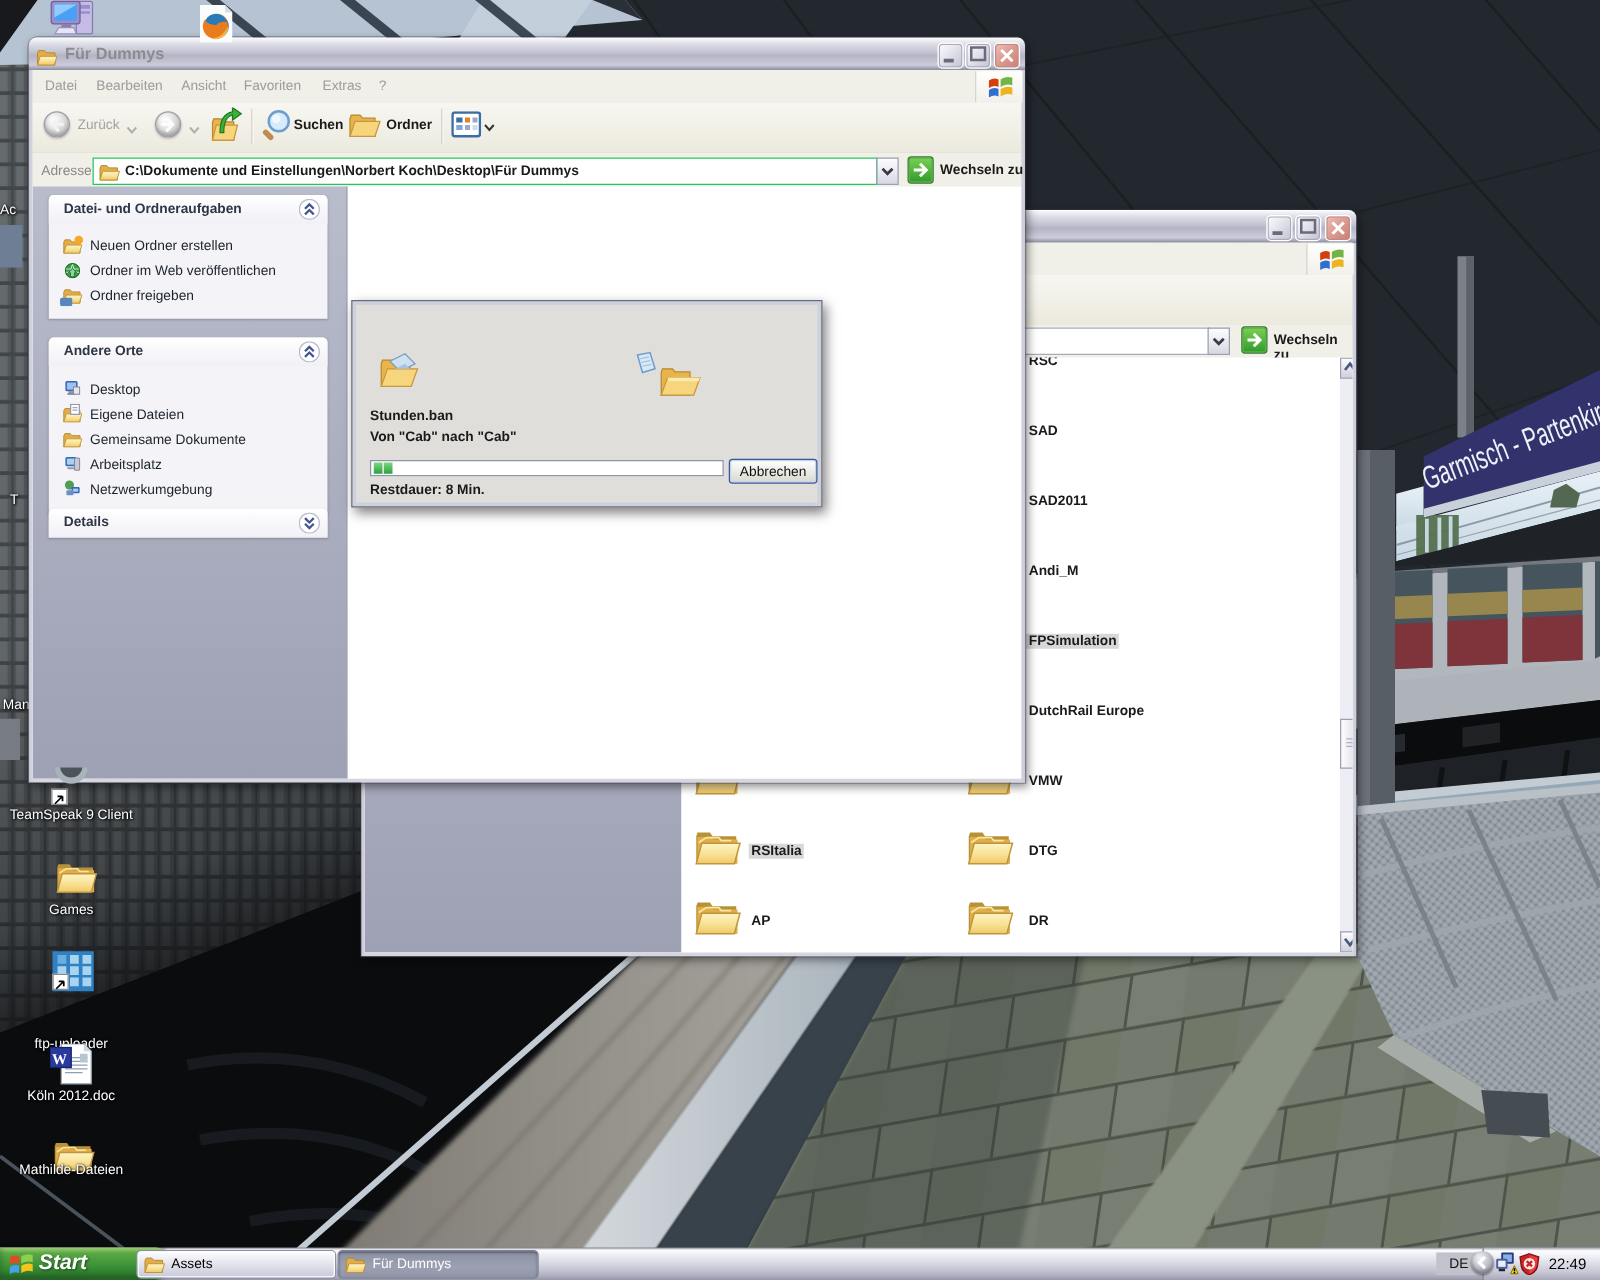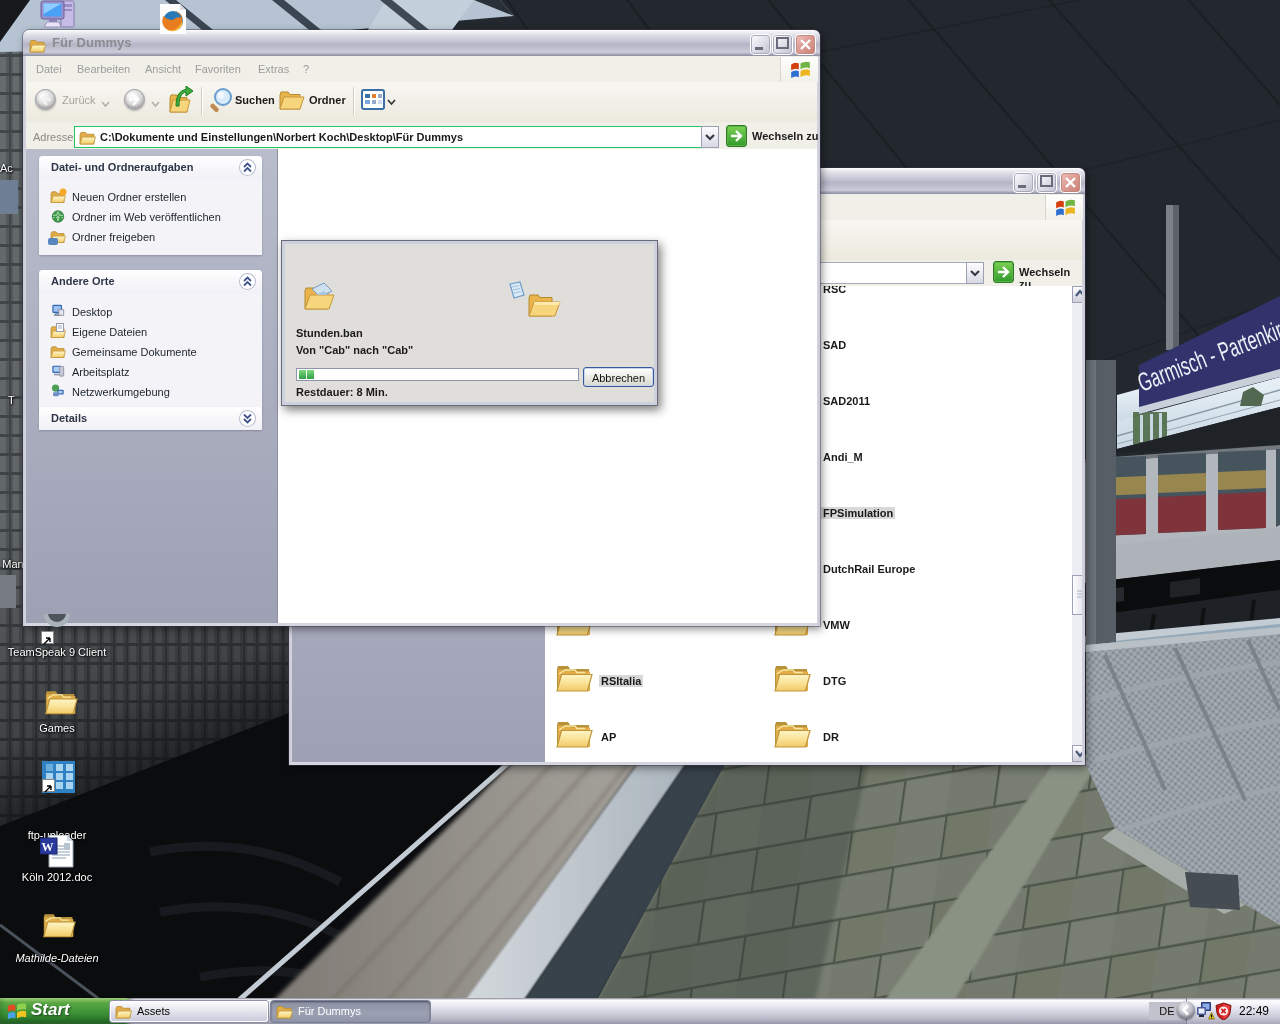--- a/index.html
+++ b/index.html
@@ -627,21 +627,21 @@
       </g>
     <rect x="24" y="8" width="6" height="7" fill="#b8c4ce"></rect>
     <rect x="0" y="3" width="17" height="16" fill="#2a3a9c" stroke="#16246c"></rect>
     <text x="1.5" y="16" font-size="12" font-weight="bold" fill="#fff" font-family="Liberation Serif,serif">W</text>
   </svg>
   <div class="lbl" style="left:7px;top:871px;width:100px;">Köln 2012.doc</div>
 
   <svg class="abs" style="left:42px;top:910px" width="34" height="32" viewBox="0 0 38 34">
       <use href="#xpfold"></use>
     </svg>
-  <div class="lbl" style="left:0px;top:952px;width:114px;font-style:italic;">Mathilde-Dateien</div>
+  <div class="lbl" style="left:0px;top:930px;width:114px;">Mathilde-Dateien</div>
 </div>
 
 <div id="taskbar" class="abs" style="left:0;top:998px;width:1280px;height:26px;background:linear-gradient(#83838f 0%,#fcfcff 8%,#f0f0f6 20%,#dcdce6 45%,#c4c4d2 70%,#adadbf 88%,#9595a8 100%);">
 
   <div class="abs" style="left:0;top:0;width:103px;height:26px;border-radius:0 12px 12px 0;background:linear-gradient(#9ccf70 0%,#5aa844 18%,#3d9337 55%,#2e7d2e 85%,#256b28 100%);box-shadow:inset 0 -3px 6px rgba(0,40,0,.4), inset -2px 0 4px rgba(255,255,255,.25), 1px 0 3px rgba(0,0,0,.45);padding-left:33px;">
     <svg class="abs" style="left:7px;top:4px" width="20" height="18" viewBox="0 0 24 20">
       <path d="M1,4 C4,2 7,1.5 10,3 L10,10 C7,8.5 4,9 1,11 Z" fill="#e14a22"></path>
       <path d="M12,3 C15,1 19,0 23,1.5 L23,8.5 C19,7 15,8 12,10 Z" fill="#8ed04e"></path>
       <path d="M1,13 C4,11 7,10.5 10,12 L10,19 C7,17.5 4,18 1,20 Z" fill="#47a0e8"></path>
       <path d="M12,12 C15,10 19,9 23,10.5 L23,17.5 C19,16 15,17 12,19 Z" fill="#f4c41e"></path>

